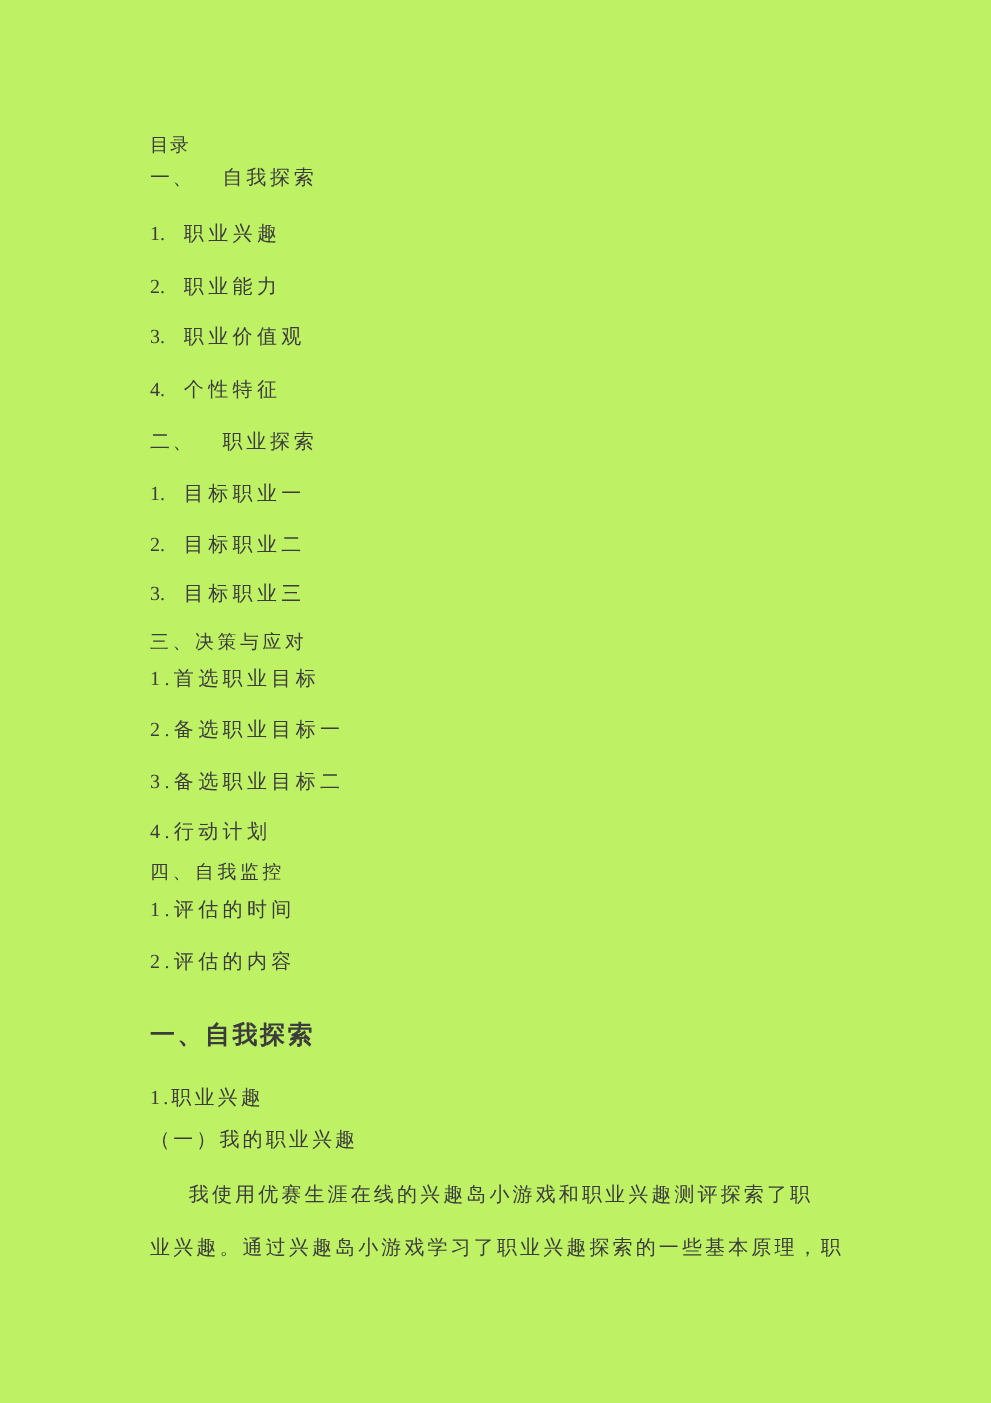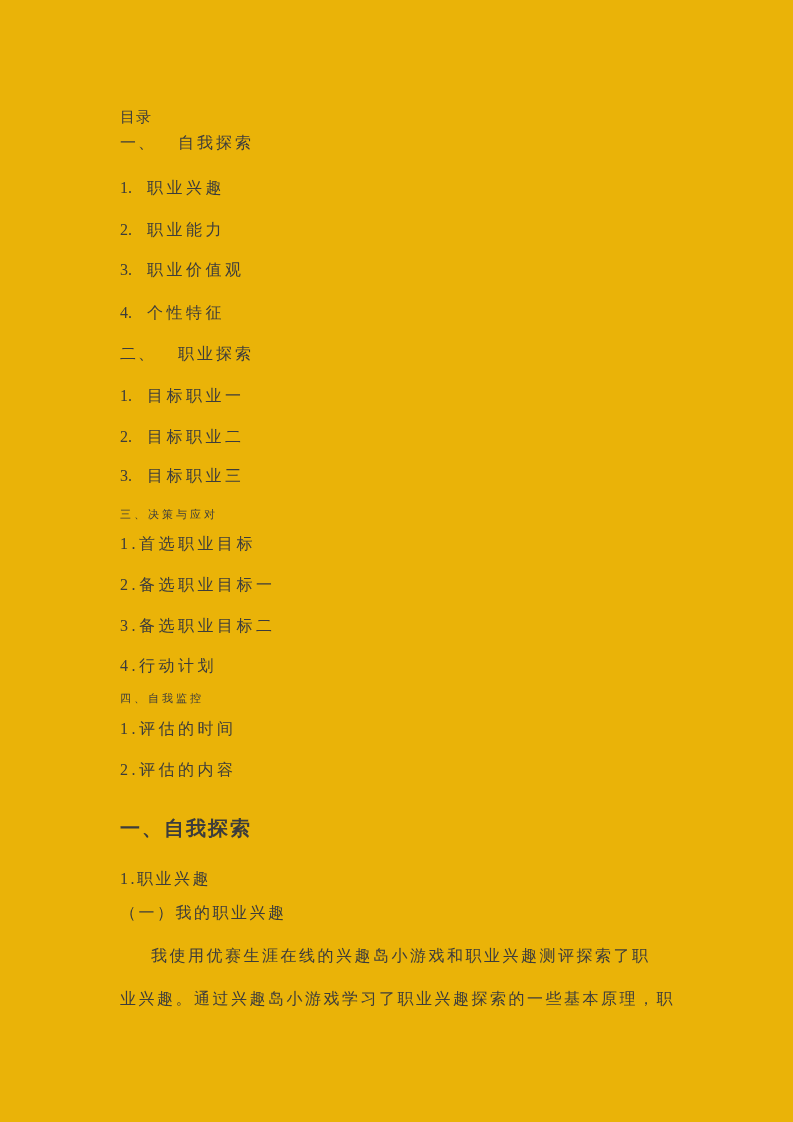--- a/index.html
+++ b/index.html
@@ -4,21 +4,21 @@
 <style>
   html, body {
     margin: 0;
     padding: 0;
     background: #ffffff;
   }
   .page {
     position: relative;
     width: 793px;
     height: 1122px;
-    background: #eab308;
+    background: #bef264;
     overflow: hidden;
     font-family: "Liberation Serif", "DejaVu Serif", serif;
     color: #3c3c3c;
   }
   .line {
     position: absolute;
     left: 120px;
     white-space: nowrap;
     font-size: 16px;
     line-height: 22px;
@@ -30,35 +30,35 @@
 
   
   .e-h .num { width: 58px; letter-spacing: 2px; }
   .e-h .lbl { letter-spacing: 3px; }
 
   
   .e-n .num { width: 27px; }
   .e-n .lbl { letter-spacing: 3.5px; text-align: right; }
 
   
-  .e-s { font-size: 11px; letter-spacing: 3px; }
+  .e-s { font-size: 15px; letter-spacing: 3px; }
 
   
   .e-t { letter-spacing: 3.5px; text-align: center; }
 
   
   .heading {
     font-size: 20px;
     font-weight: bold;
     letter-spacing: 2px;
     line-height: 26px;
   }
   .sub  { letter-spacing: 2.5px; }
   .para { letter-spacing: 2.5px; }
-  .para-indent { padding-left: 31px; font-family: Liberation Mono, monospace; }
+  .para-indent { padding-left: 31px; }
 </style>
 </head>
 <body>
 
 <div class="page">
 
   <div class="line toc-title" style="top:106px">目录</div>
 
   <div class="line e-h" style="top:132px"><span class="num">一、</span><span class="lbl">自我探索</span></div>
 

